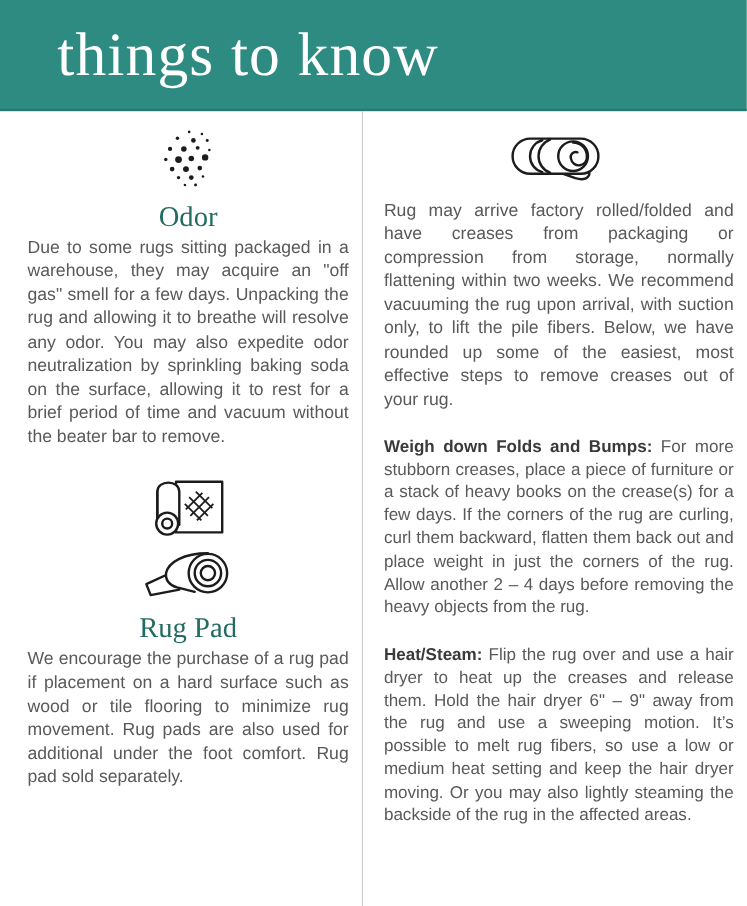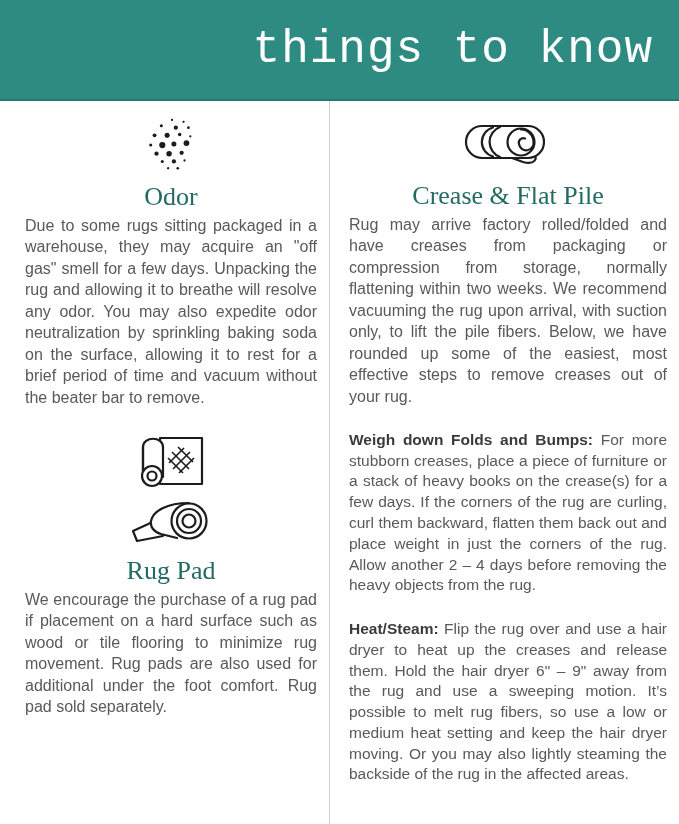--- a/index.html
+++ b/index.html
@@ -12,22 +12,22 @@
   .masthead {
     height:101px; background:#2E8B82; border-bottom:2px solid #257970;
     display:flex; align-items:center; padding:0 18px 0 52px;
   }
   .brand { display:flex; align-items:center; gap:10px; }
   .brand svg { display:block; }
   .brand-text { color:#ffffff; text-align:center; letter-spacing:3.5px;
     font-size:15px; line-height:1.25; font-weight:400; }
   .brand-text span { display:block; }
   .masthead h1 {
-    flex:1; text-align:right; color:#ffffff; font-family:Liberation Mono, monospace;
-    font-weight:400; font-size:46px; letter-spacing:1px; padding-right:8px;
+    flex:1; text-align:left; color:#ffffff; font-family:Liberation Serif, serif;
+    font-weight:400; font-size:56px; letter-spacing:1px; padding-right:8px;
   }
   
   .columns { display:flex; height:723px;justify-content:center; }
   .col { padding-top:12px; }
   .col-left  { width:330px; border-right:1px solid #cccccc; padding:12px 12px 0 25px; }
   .col-right { flex:1; padding:12px 12px 0 19px; }
   
   .icon-wrap { display:flex; justify-content:center; align-items:flex-end; }
   .info-section h2, .col-right h2 {
     font-family:"Liberation Serif", serif; font-weight:400; color:#236B62;
@@ -136,21 +136,20 @@
         <div class="icon-wrap">
           <svg width="104" height="48" viewBox="0 0 104 48">
             <path class="ln fw" d="M 76 30 C 84 38 78 44 67 41 L 56 37"></path>
             <rect class="ln fw" x="10" y="5" width="78" height="32" rx="16"></rect>
             <path class="ln" d="M 37 6.5 A 15 15 0 0 0 37 35.5"></path>
             <path class="ln" d="M 44 6 A 16 16 0 0 0 44 36"></path>
             <circle class="ln fw" cx="65" cy="21" r="13.5"></circle>
             <path class="ln" d="M 65 8.5 A 12.5 12.5 0 0 1 77.5 21 A 7 7 0 0 1 63 23 A 4.5 4.5 0 0 1 69 17.5"></path>
           </svg>
         </div>
-        <h2>Crease &amp; Flat Pile</h2>
         <p class="body-text">Rug may arrive factory rolled/folded and have creases from packaging or compression from storage, normally flattening within two weeks. We recommend vacuuming the rug upon arrival, with suction only, to lift the pile fibers. Below, we have rounded up some of the easiest, most effective steps to remove creases out of your rug.</p>
       </div>
 
 
       <p class="tip"><strong>Weigh down Folds and Bumps:</strong> <span>For more stubborn creases, place a piece of furniture or a stack of heavy books on the crease(s) for a few days. If the corners of the rug are curling, curl them backward, flatten them back out and place weight in just the corners of the rug. Allow another 2 – 4 days before removing the heavy objects from the rug.</span></p>
 
       <p class="tip"><strong>Heat/Steam:</strong> <span>Flip the rug over and use a hair dryer to heat up the creases and release them. Hold the hair dryer 6" – 9" away from the rug and use a sweeping motion. It’s possible to melt rug fibers, so use a low or medium heat setting and keep the hair dryer moving. Or you may also lightly steaming the backside of the rug in the affected areas.</span></p>
 
     </section>
   </main>

